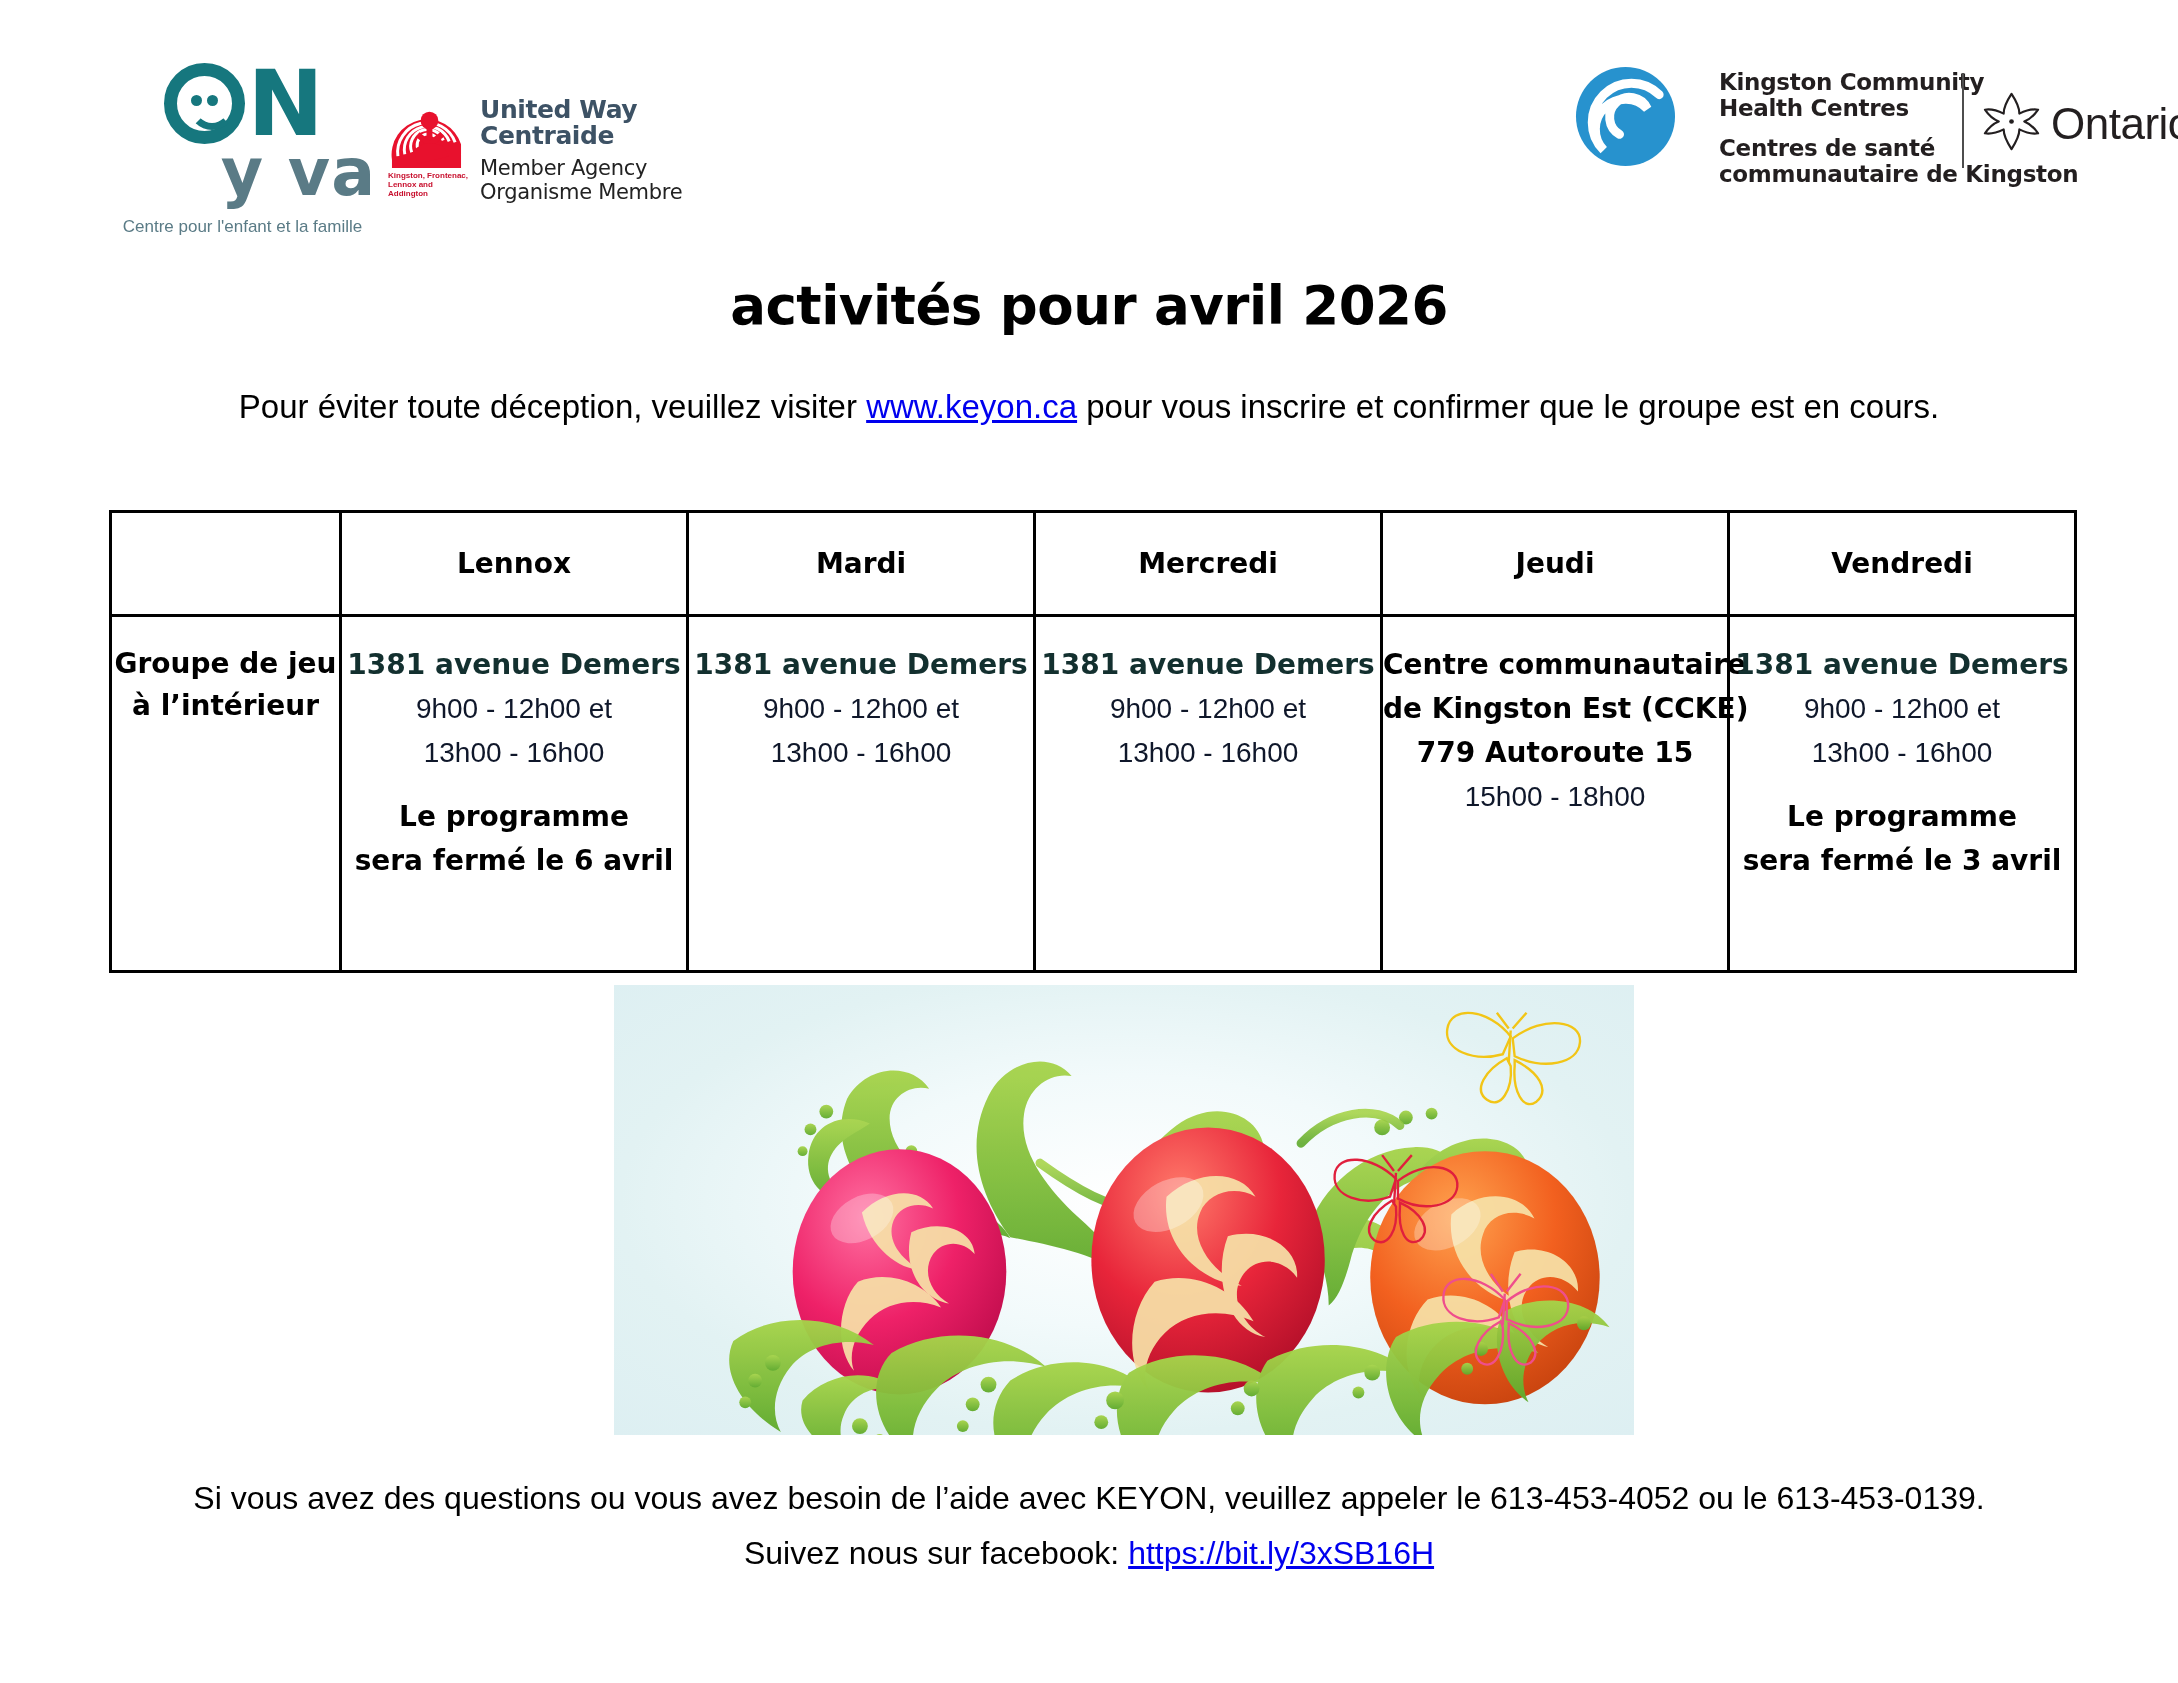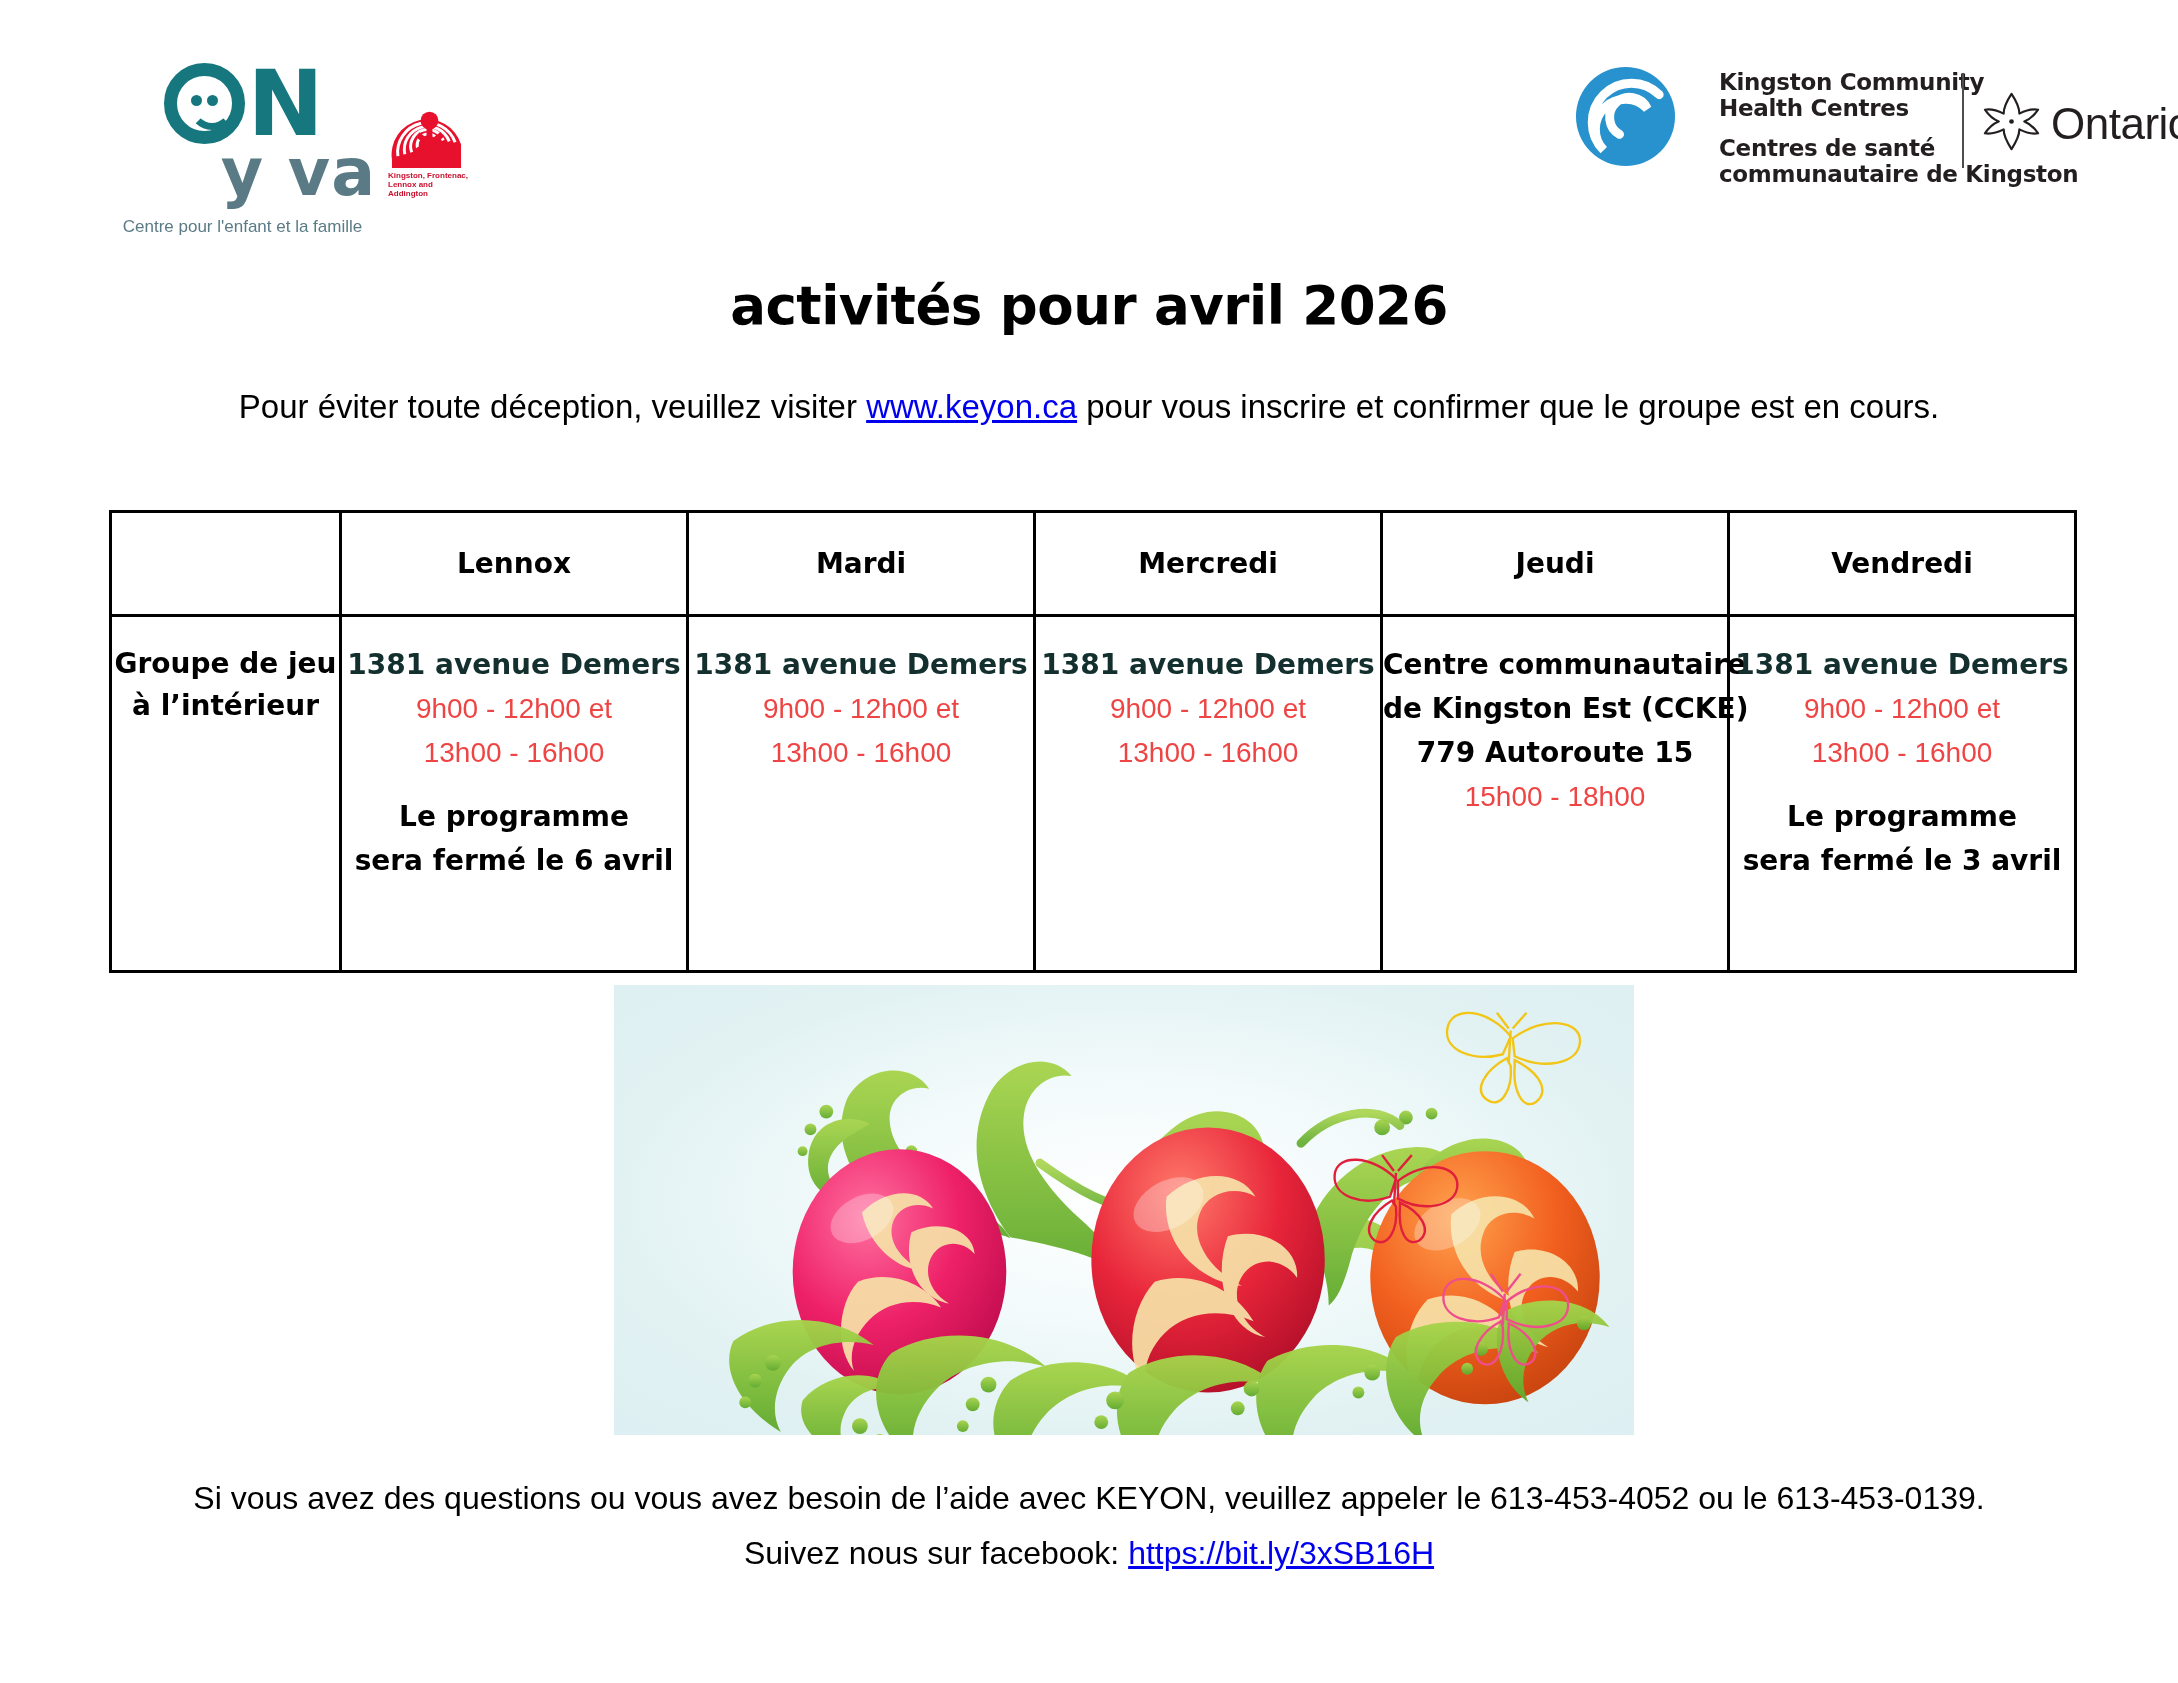--- a/index.html
+++ b/index.html
@@ -256,21 +256,21 @@
     font-weight: bold;
     font-size: 28px;
     line-height: 44px;
     color: #13302f;
   }
   .cell-venue.plain { color: #000000; }
   .cell-time {
     font-family: "Liberation Sans", sans-serif;
     font-size: 28px;
     line-height: 44px;
-    color: #ef4444;
+    color: #0f172a;
   }
   .cell-note {
     font-family: "DejaVu Sans", sans-serif;
     font-weight: bold;
     font-size: 28px;
     line-height: 44px;
     color: #000000;
     margin-top: 20px;
   }
   .cell-venue div, .cell-time div, .cell-note div { white-space: nowrap; }
@@ -337,20 +337,26 @@
           <circle cx="42" cy="26" r="9" fill="#e8112d"></circle>
           <path d="M42 33 L42 52" stroke="#e8112d" stroke-width="6" fill="none"></path>
           <path d="M30 40 L42 50 L55 40" stroke="#e8112d" stroke-width="6" fill="none"></path>
           <path d="M26 56 Q38 44 56 52 L62 62 L30 70 Z" fill="#e8112d"></path>
         </svg>
       </div>
       <div class="uway-sub">
         <div>Kingston, Frontenac,</div>
         <div>Lennox and Addington</div>
       </div>
+    </div>
+    <div class="uway-text">
+      <div class="uway-title">United Way</div>
+      <div class="uway-title">Centraide</div>
+      <div class="uway-member">Member Agency</div>
+      <div class="uway-member" style="margin-top:0">Organisme Membre</div>
     </div>
   </div>
 
   <div class="kchc">
     <div class="kchc-mark">
       <svg width="103" height="103" viewBox="0 0 104 104" xmlns="http://www.w3.org/2000/svg">
         <circle cx="52" cy="52" r="50" fill="#2792ce"></circle>
         <path d="M86 30 A37 37 0 1 0 30 86 A30 30 0 1 1 74 44 A20 20 0 1 0 46 70" fill="none" stroke="#ffffff" stroke-width="9" stroke-linecap="round"></path>
       </svg>
     </div>

